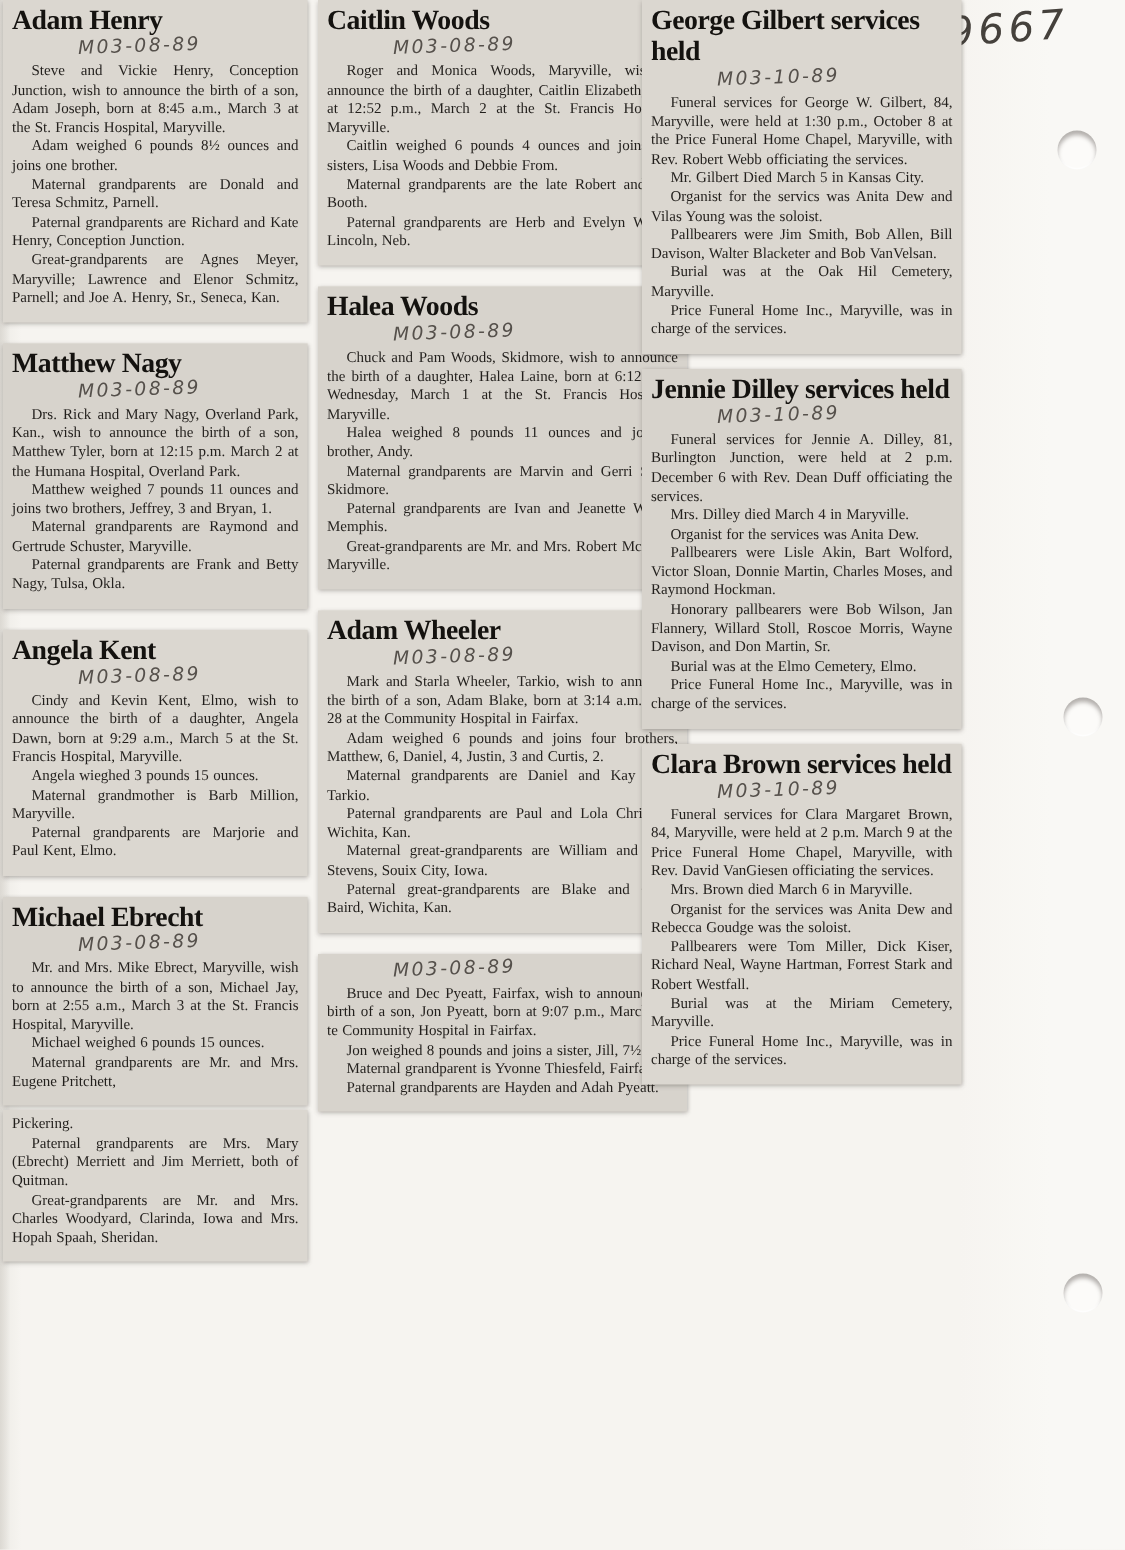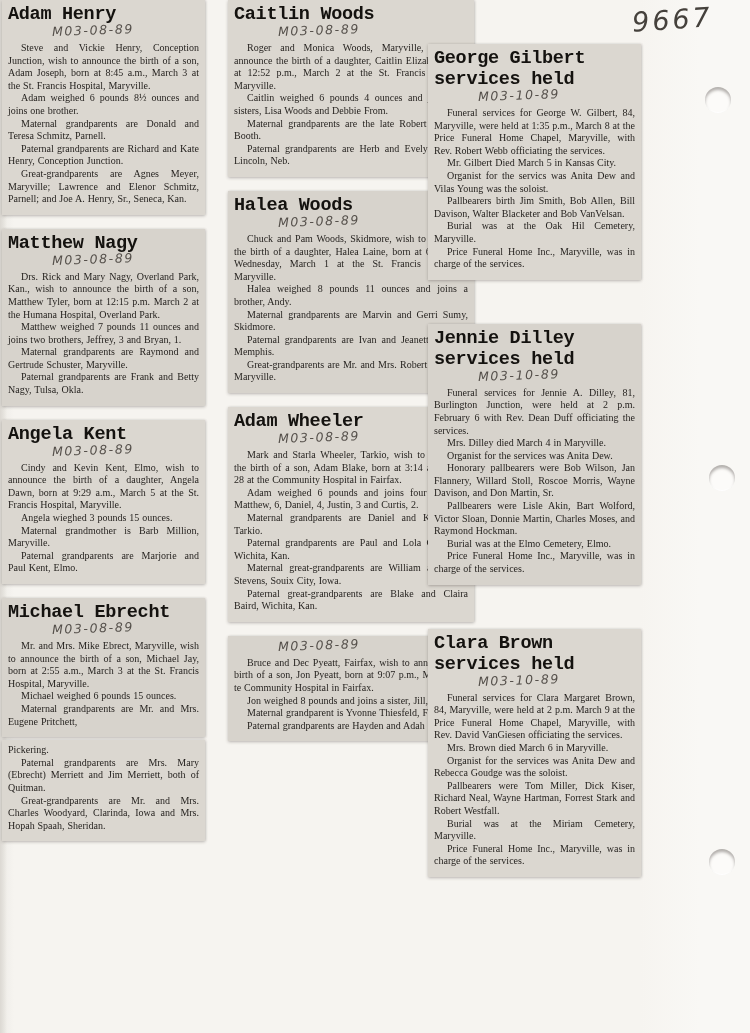--- a/index.html
+++ b/index.html
@@ -17,33 +17,33 @@
     font-family:"Liberation Serif", serif;
     background:var(--paper);
     position:relative;
     overflow:hidden;
   }
   .sheet{position:absolute;inset:0;background:linear-gradient(90deg,#edebe6 0px,var(--paper) 14px,var(--paper) 640px,#f9f8f5 700px);}
   .scan-edge{position:absolute;left:0;top:0;width:7px;height:100%;
     background:linear-gradient(90deg,var(--paper-edge),rgba(220,217,211,0));}
   .column{position:absolute;top:0;}
   .col-left{left:2px;width:203px;}
-  .col-middle{left:228px;width:246px;}
+  .col-middle{left:212px;width:246px;}
   .col-right{left:428px;width:213px;}
   .clipping{
     background:var(--clip-bg);
     padding:4px 6px 9px 6px;
     margin-bottom:14px;
     box-shadow:0 1px 3px rgba(70,64,58,.30), 1px 0 2px rgba(70,64,58,.12);
   }
   .clipping:nth-of-type(even){background:var(--clip-bg-alt);}
-  .col-right .clipping{margin-bottom:10px;margin-top:44px;}
+  .col-right .clipping{margin-bottom:10px;}
   .clipping.continuation{margin-top:-11px;}
   .headline{
-    font-family:Liberation Mono, monospace;
+    font-family:Liberation Serif, serif;
     font-weight:bold;
     font-size:18.5px;
     line-height:21px;
     letter-spacing:-0.3px;
     color:var(--headline-ink);
   }
   .date-note{
     font-family:"DejaVu Sans", sans-serif;
     font-style:italic;
     font-size:12.5px;
@@ -162,35 +162,35 @@
         <p class="para">Bruce and Dec Pyeatt, Fairfax, wish to announce the birth of a son, Jon Pyeatt, born at 9:07 p.m., March 1 at te Community Hospital in Fairfax.</p>
         <p class="para">Jon weighed 8 pounds and joins a sister, Jill, 7½.</p>
         <p class="para">Maternal grandparent is Yvonne Thiesfeld, Fairfax.</p>
         <p class="para">Paternal grandparents are Hayden and Adah Pyeatt.</p>
       </div>
     </div>
   <div class="column col-right">
       <div class="clipping">
         <div class="headline">George Gilbert services held</div>
         <div class="date-note">M03-10-89</div>
-        <p class="para">Funeral services for George W. Gilbert, 84, Maryville, were held at 1:35 p.m., March 8 at the Price Funeral Home Chapel, Maryville, with Rev. Robert Webb officiating the services.</p>
+        <p class="para">Funeral services for George W. Gilbert, 84, Maryville, were held at 1:30 p.m., October 8 at the Price Funeral Home Chapel, Maryville, with Rev. Robert Webb officiating the services.</p>
         <p class="para">Mr. Gilbert Died March 5 in Kansas City.</p>
         <p class="para">Organist for the servics was Anita Dew and Vilas Young was the soloist.</p>
-        <p class="para">Pallbearers birth Jim Smith, Bob Allen, Bill Davison, Walter Blacketer and Bob VanVelsan.</p>
+        <p class="para">Pallbearers were Jim Smith, Bob Allen, Bill Davison, Walter Blacketer and Bob VanVelsan.</p>
         <p class="para">Burial was at the Oak Hil Cemetery, Maryville.</p>
         <p class="para">Price Funeral Home Inc., Maryville, was in charge of the services.</p>
       </div>
       <div class="clipping">
         <div class="headline">Jennie Dilley services held</div>
         <div class="date-note">M03-10-89</div>
-        <p class="para">Funeral services for Jennie A. Dilley, 81, Burlington Junction, were held at 2 p.m. February 6 with Rev. Dean Duff officiating the services.</p>
+        <p class="para">Funeral services for Jennie A. Dilley, 81, Burlington Junction, were held at 2 p.m. December 6 with Rev. Dean Duff officiating the services.</p>
         <p class="para">Mrs. Dilley died March 4 in Maryville.</p>
         <p class="para">Organist for the services was Anita Dew.</p>
+        <p class="para">Pallbearers were Lisle Akin, Bart Wolford, Victor Sloan, Donnie Martin, Charles Moses, and Raymond Hockman.</p>
         <p class="para">Honorary pallbearers were Bob Wilson, Jan Flannery, Willard Stoll, Roscoe Morris, Wayne Davison, and Don Martin, Sr.</p>
-        <p class="para">Pallbearers were Lisle Akin, Bart Wolford, Victor Sloan, Donnie Martin, Charles Moses, and Raymond Hockman.</p>
         <p class="para">Burial was at the Elmo Cemetery, Elmo.</p>
         <p class="para">Price Funeral Home Inc., Maryville, was in charge of the services.</p>
       </div>
       <div class="clipping">
         <div class="headline">Clara Brown services held</div>
         <div class="date-note">M03-10-89</div>
         <p class="para">Funeral services for Clara Margaret Brown, 84, Maryville, were held at 2 p.m. March 9 at the Price Funeral Home Chapel, Maryville, with Rev. David VanGiesen officiating the services.</p>
         <p class="para">Mrs. Brown died March 6 in Maryville.</p>
         <p class="para">Organist for the services was Anita Dew and Rebecca Goudge was the soloist.</p>
         <p class="para">Pallbearers were Tom Miller, Dick Kiser, Richard Neal, Wayne Hartman, Forrest Stark and Robert Westfall.</p>

